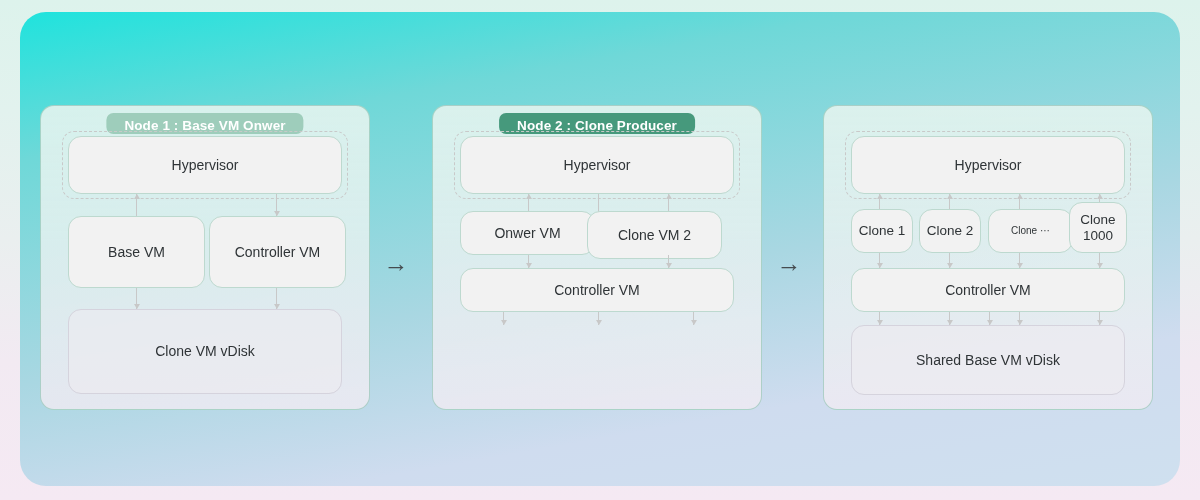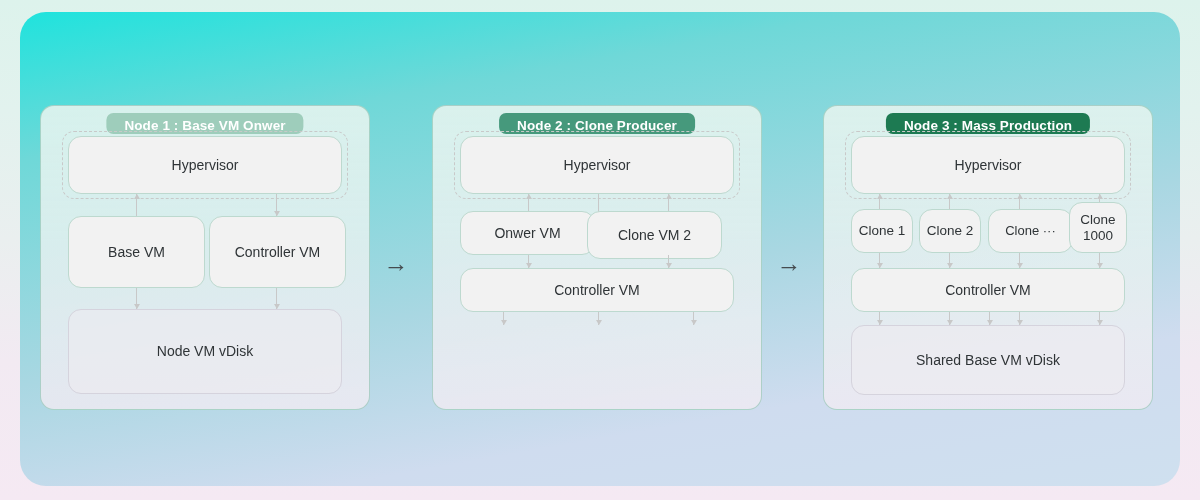--- a/index.html
+++ b/index.html
@@ -172,21 +172,21 @@
 
       <div class="conn arrow-up" style="left:68px; top:58px; height:22px;"></div>
       <div class="conn arrow-down" style="left:208px; top:58px; height:22px;"></div>
 
       <div class="box" style="left:0; top:80px; width:137px; height:72px;">Base VM</div>
       <div class="box" style="left:141px; top:80px; width:137px; height:72px;">Controller VM</div>
 
       <div class="conn arrow-down" style="left:68px; top:152px; height:21px;"></div>
       <div class="conn arrow-down" style="left:208px; top:152px; height:21px;"></div>
 
-      <div class="box vdisk" style="left:0; right:0; top:173px; height:85px;">Node VM vDisk</div>
+      <div class="box vdisk" style="left:0; right:0; top:173px; height:85px;">Clone VM vDisk</div>
     </div>
   </div>
 
   <div class="flow-arrow" id="flow-arrow-1">→</div>
 
   <div class="node" id="node-2">
     <div class="node-badge" id="badge-2" style="background: rgb(70, 153, 124);">Node 2 : Clone Producer</div>
 
     <div class="node-inner">
       <div class="hyp-dashed"></div>
@@ -208,35 +208,34 @@
       <div class="conn arrow-down" style="left:43px; top:176px; height:13px;"></div>
       <div class="conn arrow-down" style="left:138px; top:176px; height:13px;"></div>
       <div class="conn arrow-down" style="left:233px; top:176px; height:13px;"></div>
 
     </div>
   </div>
 
   <div class="flow-arrow" id="flow-arrow-2">→</div>
 
   <div class="node" id="node-3">
-    <div class="node-badge" id="badge-3" style="background: rgb(29, 122, 82);">Node 3 : Mass Production</div>
 
     <div class="node-inner">
       <div class="hyp-dashed"></div>
 
       <div class="box hyp">Hypervisor</div>
 
       <div class="conn arrow-up" style="left:28px; top:58px; height:15px;"></div>
       <div class="conn arrow-up" style="left:98px; top:58px; height:15px;"></div>
       <div class="conn arrow-up" style="left:168px; top:58px; height:15px;"></div>
       <div class="conn arrow-up" style="left:248px; top:58px; height:15px;"></div>
 
       <div class="box" style="left:0; top:73px; width:62px; height:44px; font-size:13.5px;">Clone 1</div>
       <div class="box" style="left:68px; top:73px; width:62px; height:44px; font-size:13.5px;">Clone 2</div>
-      <div class="box" style="left:137px; top:73px; width:85px; height:44px; font-size:13px;">Clone ···</div>
+      <div class="box" style="left:137px; top:73px; width:85px; height:44px; font-size:10px;">Clone ···</div>
       <div class="box" style="left:218px; top:66px; width:58px; height:51px; font-size:13.5px; padding:0 17px; line-height:1.15;">Clone 1000</div>
 
       <div class="conn arrow-down" style="left:28px; top:117px; height:15px;"></div>
       <div class="conn arrow-down" style="left:98px; top:117px; height:15px;"></div>
       <div class="conn arrow-down" style="left:168px; top:117px; height:15px;"></div>
       <div class="conn arrow-down" style="left:248px; top:117px; height:15px;"></div>
 
       <div class="box" style="left:0; right:0; top:132px; height:44px;">Controller VM</div>
 
       <div class="conn arrow-down" style="left:28px; top:176px; height:13px;"></div>

